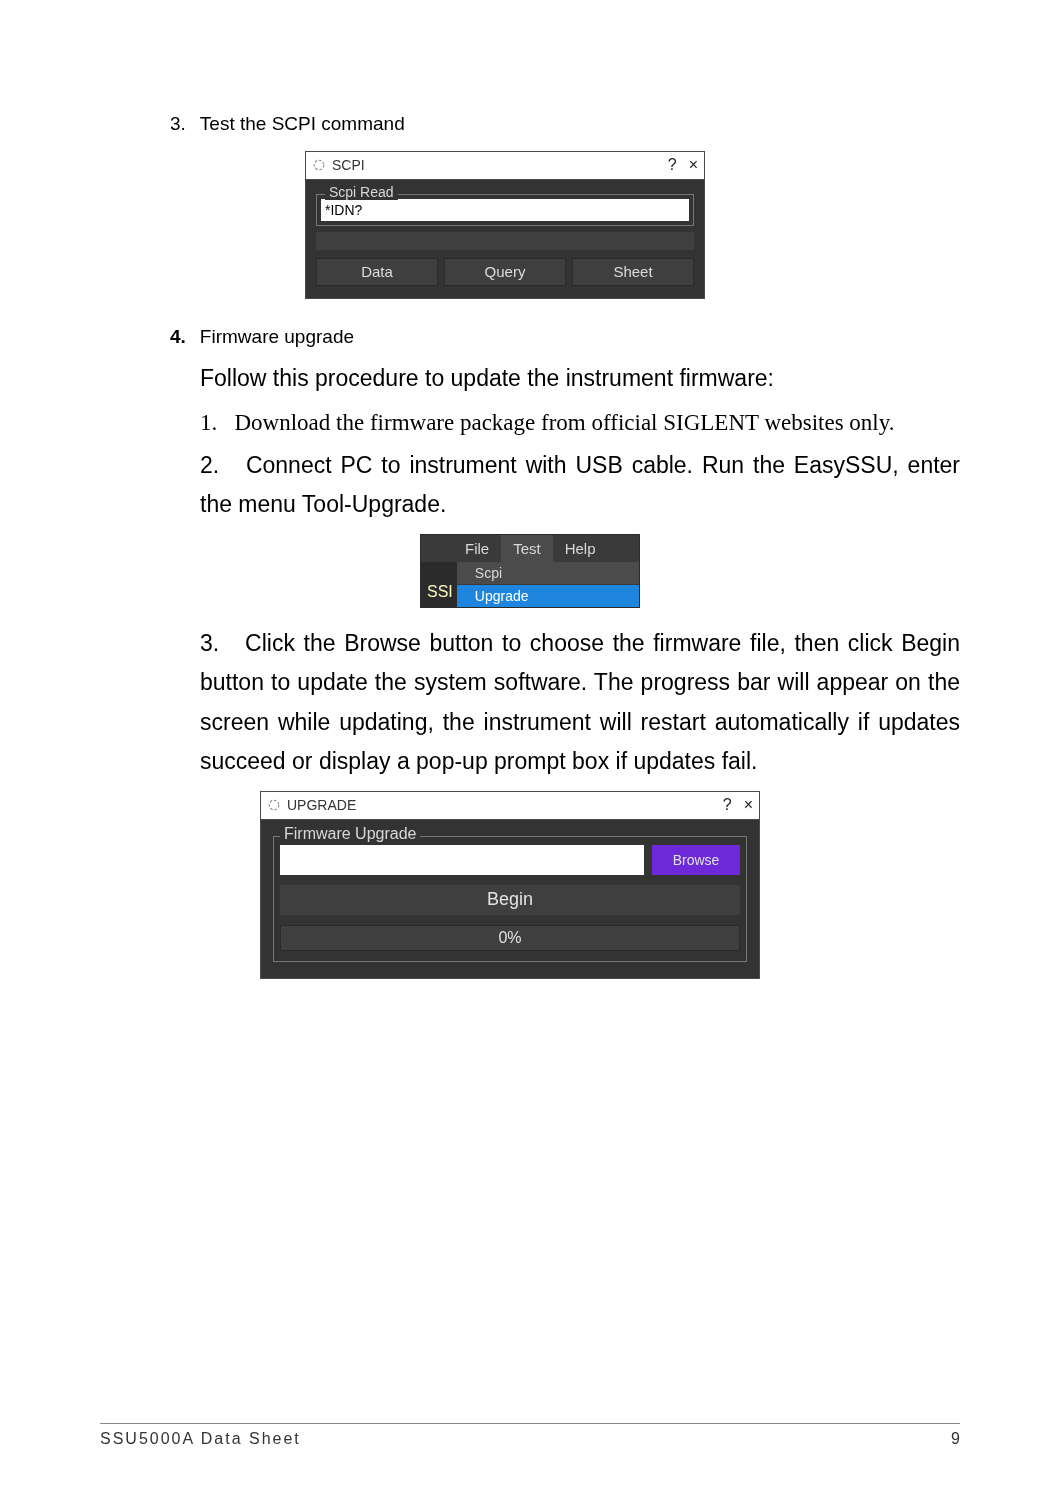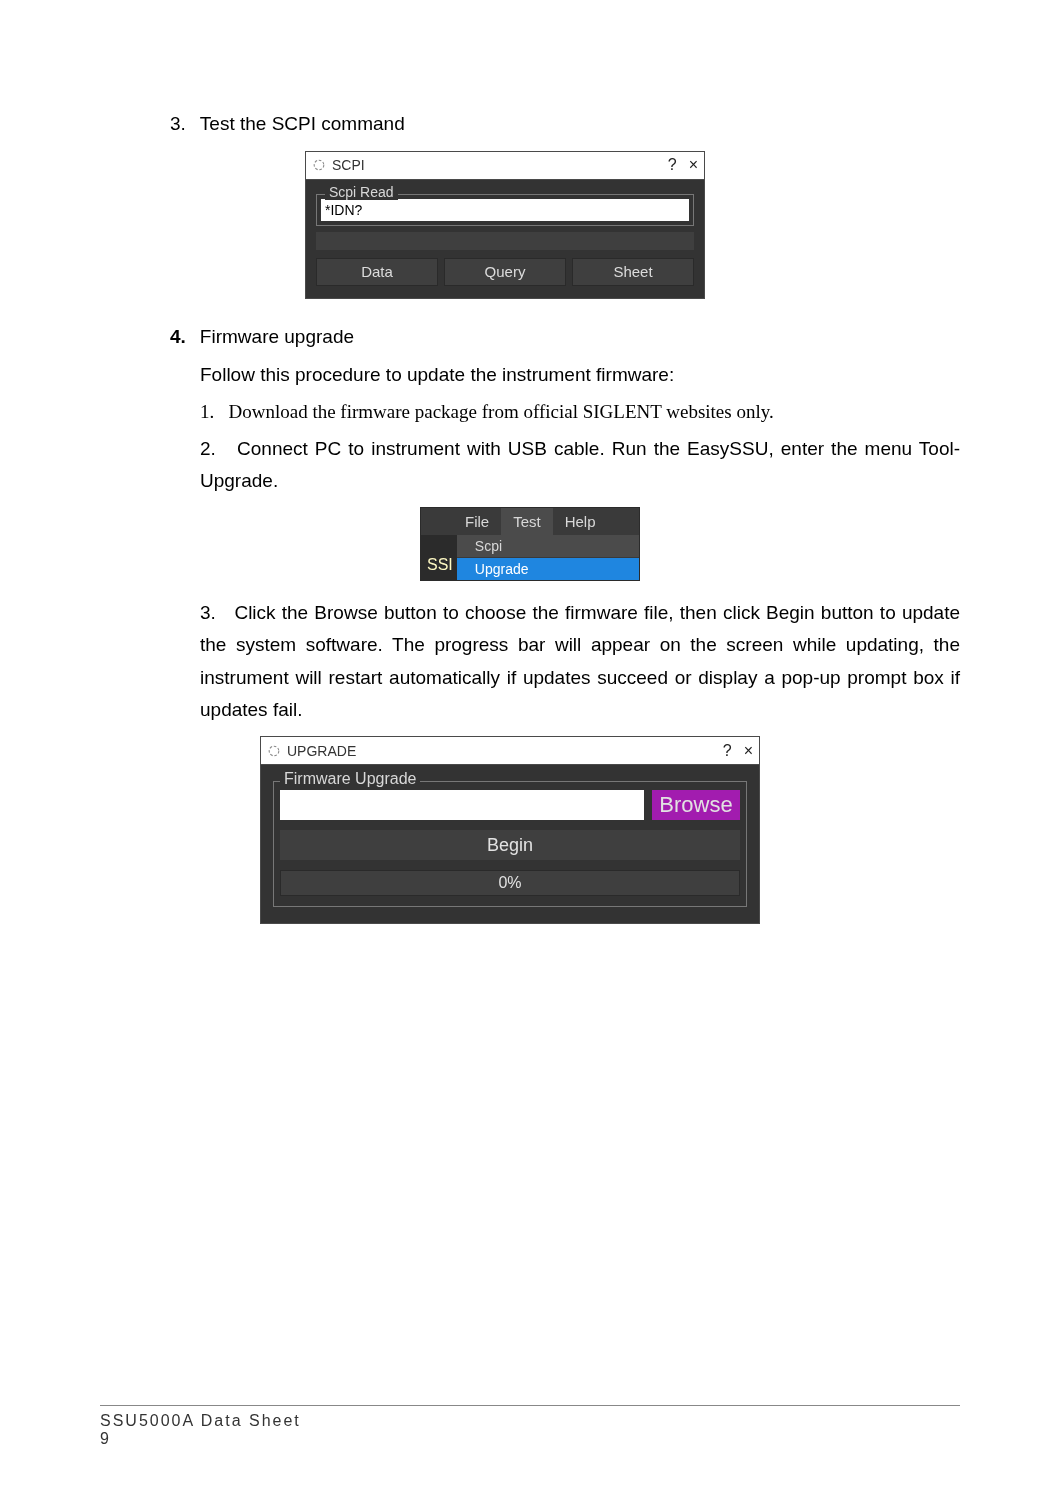--- a/index.html
+++ b/index.html
@@ -2,21 +2,21 @@
 <html><head>
   <meta charset="utf-8">
   <style>
     * { box-sizing: border-box; margin: 0; padding: 0; }
     html, body { width: 1060px; height: 1498px; background: #ffffff; font-family: Arial, Helvetica, sans-serif; color: #000; }
     .page { position: relative; width: 1060px; height: 1498px; padding: 110px 100px 60px 100px; }
     .ol-item { display: flex; gap: 14px; margin-bottom: 8px; font-size: 19px; line-height: 1.5; }
     .ol-marker { min-width: 28px; padding-left: 70px; }
     .ol-content { flex: 1; }
     .sec4 .ol-marker { padding-left: 70px; }
-    .para { font-size: 19px; line-height: 1.7; }
+    .para { font-size: 23px; line-height: 1.7; }
     .just { text-align: justify; }
     .indent1 { margin-left: 100px; }
 
     
     .scpi-win { width: 400px; margin: 12px 0 24px 205px; border: 1px solid #4a4a4a; background: #ffffff; }
     .titlebar { display: flex; align-items: center; height: 28px; padding: 0 6px; font-size: 14px; color: #333; background: #fff; border-bottom: 1px solid #4a4a4a; }
     .titlebar .tb-left { display: flex; align-items: center; gap: 6px; flex: 1; }
     .circle-icon { width: 14px; height: 14px; display: inline-flex; align-items: center; justify-content: center; }
     .circle-icon svg { width: 14px; height: 14px; }
     .tb-right { display: flex; gap: 12px; font-size: 16px; color: #222; }
@@ -42,26 +42,26 @@
     .submenu-item:last-child { border-bottom: none; }
     .submenu-item.sel { background: #1f86e0; color: #fff; }
 
     
     .upg-win { width: 500px; margin: 10px 0 0 160px; border: 1px solid #4a4a4a; background: #ffffff; }
     .upg-body { background: #333333; padding: 10px 12px 16px 12px; }
     .upg-fieldset { border: 1px solid #777; padding: 8px 6px 10px 6px; position: relative; margin-top: 6px; }
     .upg-legend { position: absolute; top: -12px; left: 6px; background: #333333; color: #d8d8d8; font-size: 16px; padding: 0 4px; }
     .upg-row { display: flex; gap: 8px; }
     .upg-path { flex: 1; height: 30px; background: #ffffff; }
-    .upg-browse { width: 88px; height: 30px; background: #a21caf; color: #e2e2e2; display: flex; align-items: center; justify-content: center; font-size: 22px; }
+    .upg-browse { width: 88px; height: 30px; background: #6d28d9; color: #e2e2e2; display: flex; align-items: center; justify-content: center; font-size: 14px; }
     .upg-begin { width: 100%; height: 30px; background: #3f3f3f; color: #e2e2e2; display: flex; align-items: center; justify-content: center; font-size: 18px; margin-top: 10px; }
     .upg-prog { width: 100%; height: 26px; background: #3f3f3f; color: #e2e2e2; display: flex; align-items: center; justify-content: center; font-size: 16px; margin-top: 10px; border: 1px solid #2a2a2a; }
 
     
-    .footer { position: absolute; left: 100px; right: 100px; bottom: 50px; border-top: 1px solid #888; padding-top: 6px; display: flex; justify-content: space-between; font-size: 16px; color: #333; letter-spacing: 2px; flex-direction: column; }
+    .footer { position: absolute; left: 100px; right: 100px; bottom: 50px; border-top: 1px solid #888; padding-top: 6px; display: flex; justify-content: space-between; font-size: 16px; color: #333; letter-spacing: 2px; }
     .footer .pg { letter-spacing: 0; }
   </style>
 </head>
 <body>
 
 <div class="page">
 
   <div class="ol-item">
     <div class="ol-marker">3.</div>
     <div class="ol-content">Test the SCPI command</div>

